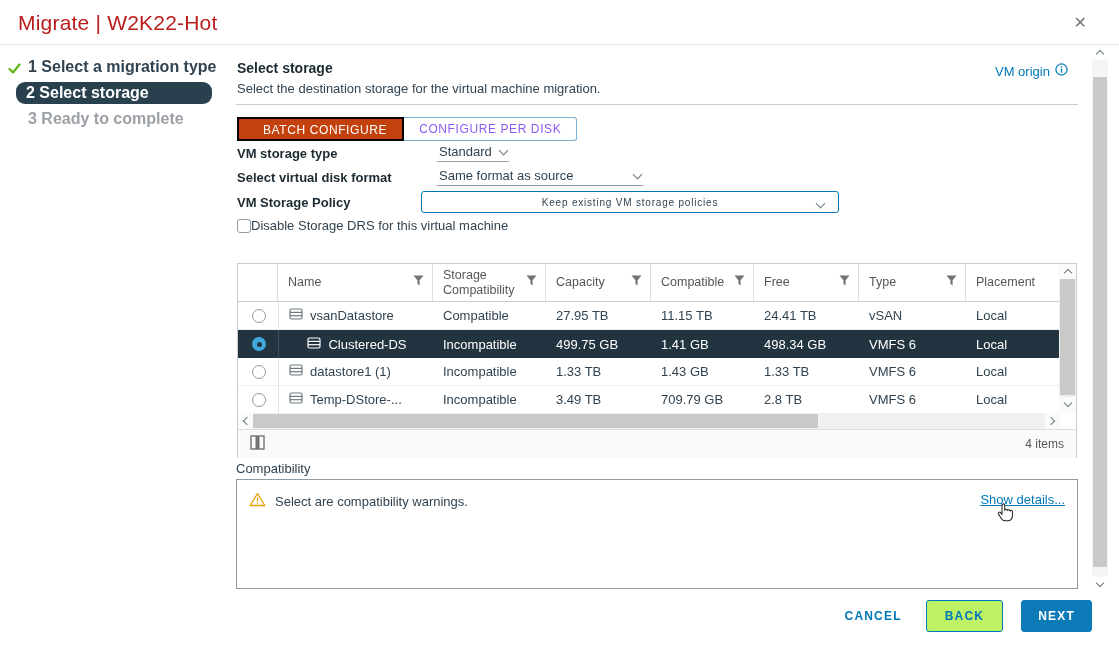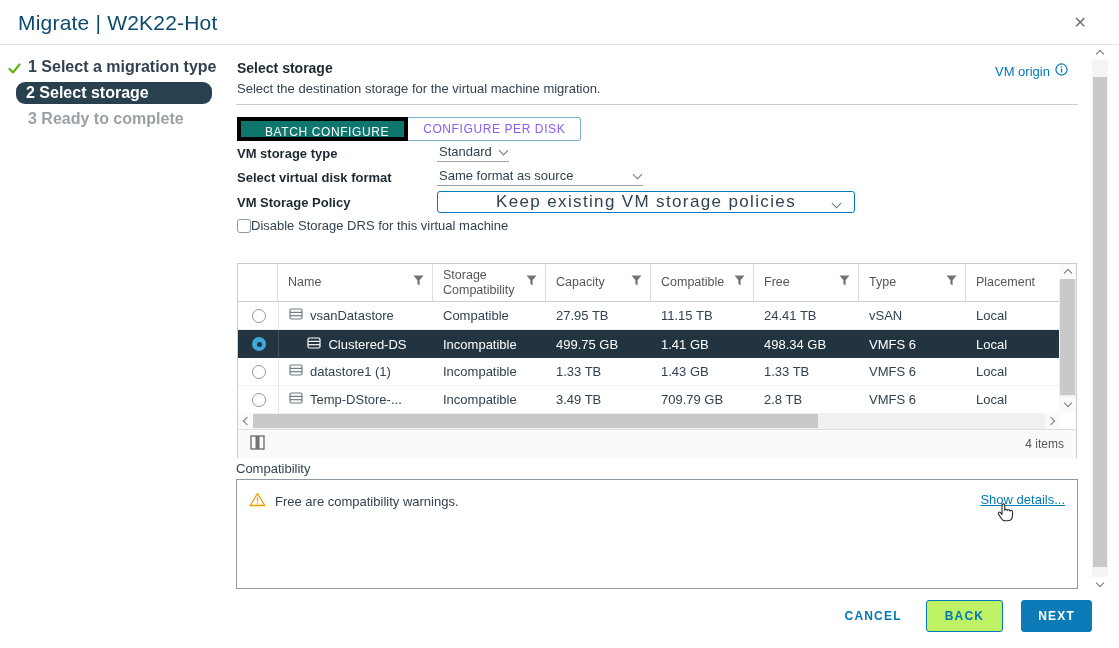--- a/index.html
+++ b/index.html
@@ -3,43 +3,43 @@
 <meta charset="utf-8">
 <style>
   * { margin:0; padding:0; box-sizing:border-box; }
   html,body { width:1119px; height:648px; }
   body {
     position:relative; background:#fff; overflow:hidden;
     font-family:"Liberation Sans", sans-serif; color:#314351; font-size:13px;
   }
   
   .dlg-header { position:absolute; top:0; left:0; width:1119px; height:45px; border-bottom:1px solid #e3e3e3; background:#fff; }
-  .dlg-title { position:absolute; left:18px; top:11px; font-size:21px; color:#0c4a6e; font-weight:400; letter-spacing:.2px; }
+  .dlg-title { position:absolute; left:18px; top:11px; font-size:21px; color:#b91c1c; font-weight:400; letter-spacing:.2px; }
   .dlg-close { position:absolute; right:32px; top:15px; font-size:16px; color:#727679; cursor:pointer; line-height:1; }
   
   .steps { position:absolute; left:10px; top:56px; width:218px; }
   .step { font-weight:bold; font-size:16px; height:22px; line-height:22px; margin-bottom:4px; position:relative; }
   .step.done { color:#314351; padding-left:18px; }
   .step.done .check { position:absolute; left:-2px; top:3px; }
   .step.active { background:#29414e; color:#fff; border-radius:9px; padding-left:10px; width:196px; margin-left:6px; }
   .step.pending { color:#9aa0a5; padding-left:18px; }
   
   .heading { position:absolute; left:237px; top:60px; font-size:14px; font-weight:bold; color:#1b2a32; }
   .subtitle { position:absolute; left:237px; top:81px; font-size:13px; color:#314351; }
   .subdivider { position:absolute; left:236px; top:104px; width:842px; border-top:1px solid #ccc; }
   .vm-origin { position:absolute; left:995px; top:63px; color:#0079b8; font-size:13px; cursor:pointer; display:flex; align-items:center; gap:5px; }
   
   .tabs { position:absolute; left:237px; top:117px; display:flex; }
   .tab { height:24px; line-height:22px; padding:0 15px; font-size:12px; letter-spacing:.6px; cursor:pointer; }
-  .tab.active { background:#0f766e; color:#fff; border:4px solid #000000;padding-left:24px; }
+  .tab.active { background:#c2410c; color:#fff; border:2px solid #000000;padding-left:24px; }
   .tab.inactive { background:#fff; color:#8b5cf6; border:1px solid #7cb1d2; border-left:none; border-radius:0 3px 3px 0; }
   
   .frm-label { position:absolute; left:237px; font-size:13px; font-weight:bold; color:#1b2a32; }
   .sel-plain { position:absolute; left:437px; font-size:13px; color:#314351; border-bottom:1px solid #9aa0a5; padding:0 2px 2px 2px; display:flex; align-items:center; justify-content:space-between; cursor:pointer; }
-  .sel-boxed { position:absolute; left:437px; top:191px; width:418px; height:22px; border:1px solid #0079b8; border-radius:3px; font-size:17px; letter-spacing:.08em; color:#314351; display:flex; align-items:center; justify-content:center; cursor:pointer; background:#fff; }
+  .sel-boxed { position:absolute; left:421px; top:191px; width:418px; height:22px; border:1px solid #0079b8; border-radius:3px; font-size:10px; letter-spacing:.08em; color:#314351; display:flex; align-items:center; justify-content:center; cursor:pointer; background:#fff; }
   .sel-boxed .chev { position:absolute; right:14px; top:8px; }
   .chev { width:7px; height:7px; border-right:1.5px solid #6a7a82; border-bottom:1.5px solid #6a7a82; transform:rotate(45deg); display:inline-block; margin-left:8px; margin-bottom:2px; }
   .chkrow { position:absolute; left:237px; top:218px; display:flex; align-items:center; font-size:13px; color:#314351; }
   .chkbox { width:14px; height:14px; border:1px solid #8f9ba3; border-radius:3px; background:#fff; cursor:pointer; }
   
   .grid { position:absolute; left:237px; top:263px; width:840px; height:195px; border:1px solid #ccc; background:#fff; }
   .grid-inner { position:absolute; left:0; top:0; width:822px; }
   .g-row { display:flex; height:28px; align-items:center; border-bottom:1px solid #eee; font-size:13px; color:#314351; }
   .g-head { display:flex; height:38px; border-bottom:1px solid #ccc; color:#565656; font-size:12.5px; }
   .hcell { display:flex; align-items:center; justify-content:space-between; padding:0 8px 0 10px; border-right:1px solid #ddd; line-height:1.15; }
@@ -324,21 +324,21 @@
 <div class="compat-label">Compatibility</div>
 <div class="compat-box">
   <div class="warn-row">
     <span>
       <svg width="17" height="15" viewBox="0 0 18 16">
           <path d="M9 1.6 L16.8 14.4 H1.2 Z" fill="none" stroke="#e9a002" stroke-width="1.4" stroke-linejoin="round"></path>
           <rect x="8.3" y="5.6" width="1.4" height="4.6" fill="#e9a002"></rect>
           <rect x="8.3" y="11.2" width="1.4" height="1.4" fill="#e9a002"></rect>
         </svg>
     </span>
-    <span>Free are compatibility warnings.</span>
+    <span>Select are compatibility warnings.</span>
   </div>
   <span class="show-details">Show details...</span>
 </div>
 
 <div class="cursor">
   <svg width="20" height="22" viewBox="0 0 20 22">
     <path d="M6 9.5 V3.2 a1.35 1.35 0 0 1 2.7 0 V8.2 l0.2 0 a1.25 1.25 0 0 1 2.45 0.3 l0.2 0.02 a1.25 1.25 0 0 1 2.4 0.4 l0.2 0.03 a1.3 1.3 0 0 1 2.35 0.75 V13.2 c0 3.4-2 5.6-5.1 5.6 H9.2 c-1.9 0-3.1-0.9-4.1-2.6 L2.5 12.1 a1.3 1.3 0 0 1 2.1-1.5 L6 12.3 Z" fill="#fff" stroke="#2b2b2b" stroke-width="1.1" stroke-linejoin="round"></path>
   </svg>
 </div>
 

